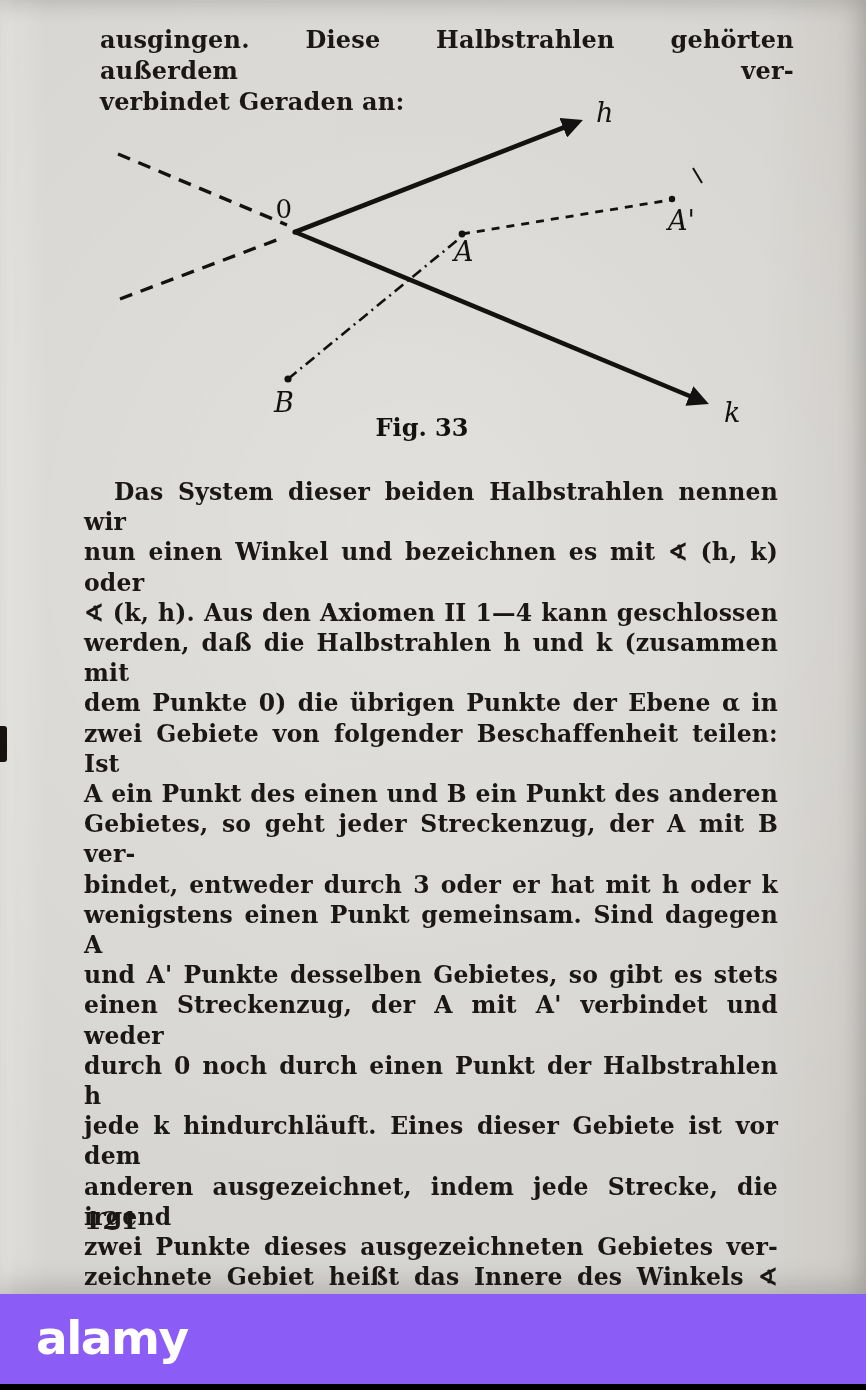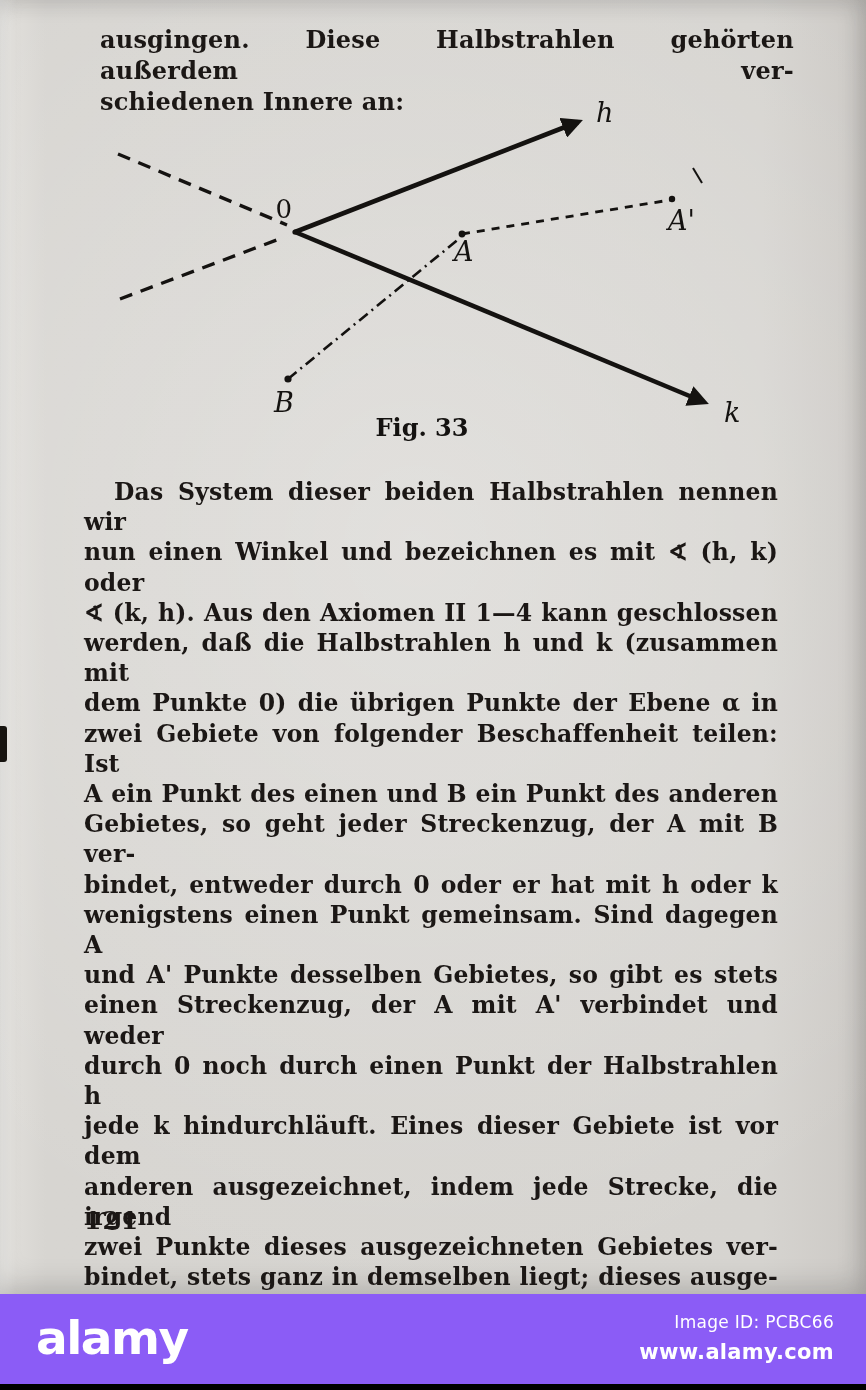--- a/index.html
+++ b/index.html
@@ -66,21 +66,21 @@
 <body>
 
 <div class="page">
 
   <div class="paper">
 
     <div class="edge-mark"></div>
 
     <div class="intro">
         <div class="line">ausgingen. Diese Halbstrahlen gehörten außerdem ver-</div>
-        <div class="line">schiedenen Innere an:</div>
+        <div class="line">verbindet Geraden an:</div>
       </div>
 
     <div class="figure">
       <svg viewBox="0 0 720 372" width="720" height="372">
         <defs>
           <marker id="arr" viewBox="0 0 10 10" refX="7.5" refY="5" markerWidth="4.6" markerHeight="4.6" orient="auto">
             <path d="M0,0 L10,5 L0,10 z" fill="#141210"></path>
           </marker>
         </defs>
 
@@ -116,39 +116,34 @@
 
     <div class="bodytext">
         <div class="line">Das System dieser beiden Halbstrahlen nennen wir</div>
         <div class="line">nun einen Winkel und bezeichnen es mit ∢ (h, k) oder</div>
         <div class="line">∢ (k, h). Aus den Axiomen II 1—4 kann geschlossen</div>
         <div class="line">werden, daß die Halbstrahlen h und k (zusammen mit</div>
         <div class="line">dem Punkte 0) die übrigen Punkte der Ebene α in</div>
         <div class="line">zwei Gebiete von folgender Beschaffenheit teilen: Ist</div>
         <div class="line">A ein Punkt des einen und B ein Punkt des anderen</div>
         <div class="line">Gebietes, so geht jeder Streckenzug, der A mit B ver-</div>
-        <div class="line">bindet, entweder durch 0 oder er hat mit h oder k</div>
+        <div class="line">bindet, entweder durch 3 oder er hat mit h oder k</div>
         <div class="line">wenigstens einen Punkt gemeinsam. Sind dagegen A</div>
         <div class="line">und A' Punkte desselben Gebietes, so gibt es stets</div>
         <div class="line">einen Streckenzug, der A mit A' verbindet und weder</div>
         <div class="line">durch 0 noch durch einen Punkt der Halbstrahlen h</div>
         <div class="line">jede k hindurchläuft. Eines dieser Gebiete ist vor dem</div>
         <div class="line">anderen ausgezeichnet, indem jede Strecke, die irgend</div>
         <div class="line">zwei Punkte dieses ausgezeichneten Gebietes ver-</div>
-        <div class="line">bindet, stets ganz in demselben liegt; dieses ausge-</div>
         <div class="line">zeichnete Gebiet heißt das Innere des Winkels ∢</div>
         <div class="line">(h, k) zum Unterschiede von dem anderen Gebiete,</div>
         <div class="line">welches das Äußere des Winkels ∢ (h, k) genannt wer-</div>
       </div>
 
     <div class="page-number">121</div>
 
   </div>
 
   <div class="alamy-bar">
     <div class="alamy-logo">alamy</div>
-    <div class="alamy-right">
-      <div class="image-id">Image ID: PCBC66</div>
-      <div class="alamy-url">www.alamy.com</div>
-    </div>
   </div>
 
 </div>
 
 </body></html>

